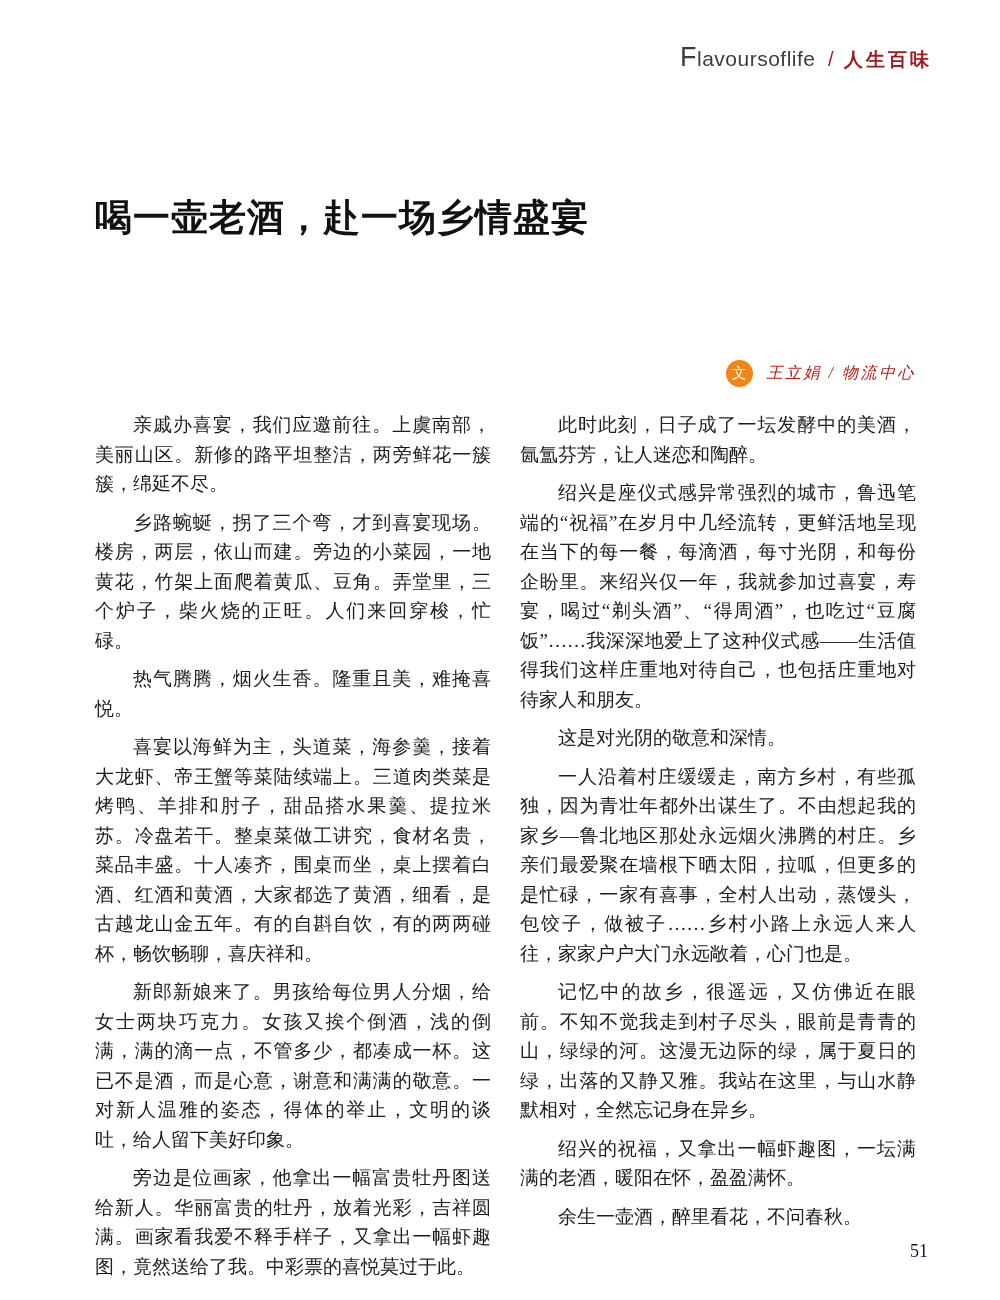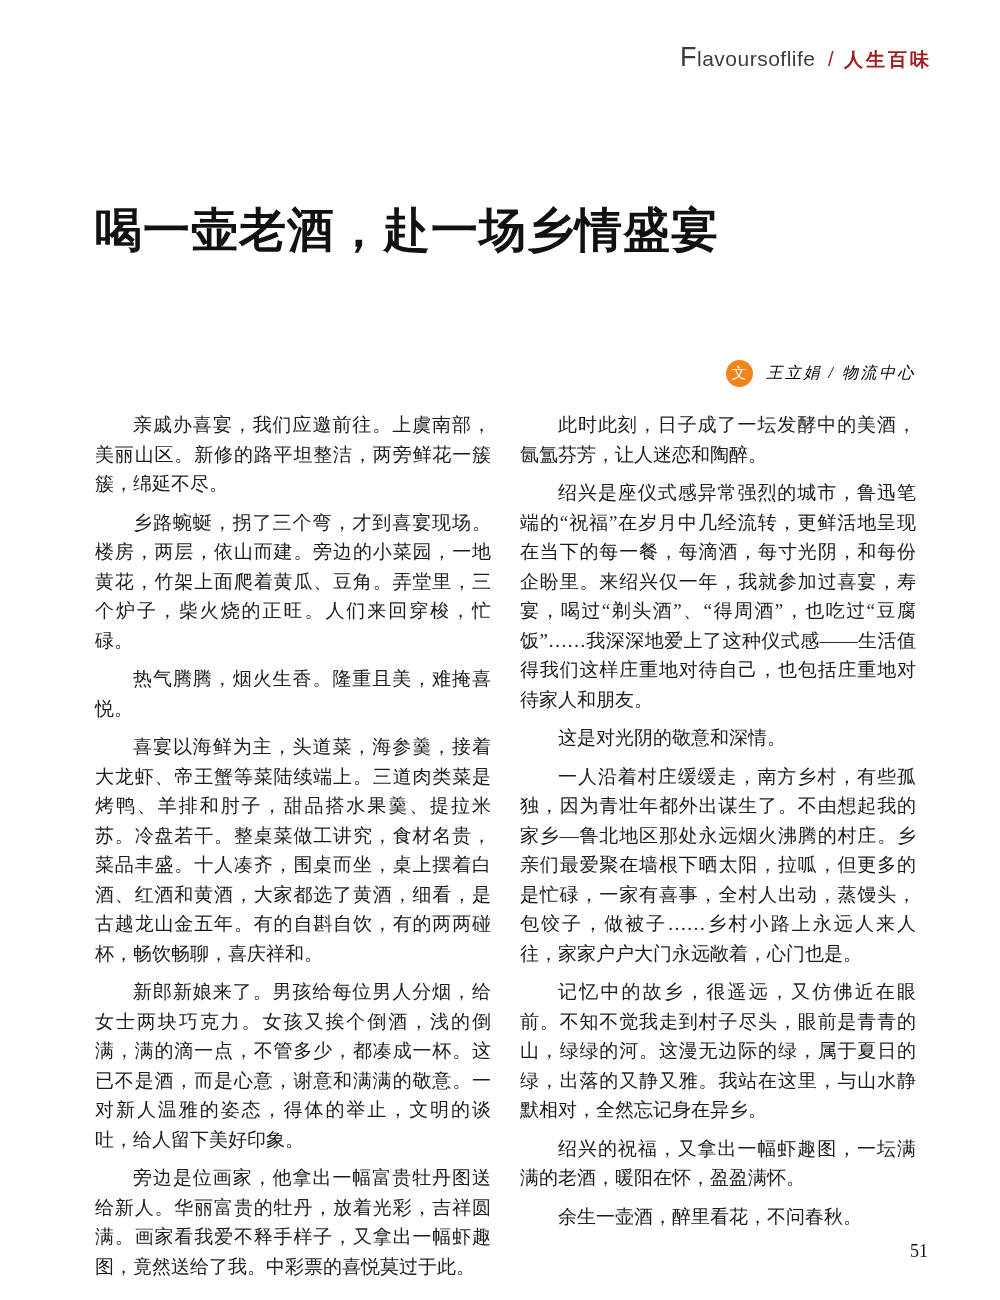--- a/index.html
+++ b/index.html
@@ -31,21 +31,21 @@
   .header .cn {
     font-size: 19px; color: #a01d20; font-weight: bold; letter-spacing: 3px;
   }
 
   
   .article-title {
     position: absolute;
     left: 95px; top: 168px;
     width: 620px;
     font-family: Liberation Serif, serif;
-    font-size: 47px;
+    font-size: 37px;
     font-weight: 600;
     color: #111;
     letter-spacing: 1px;
     white-space: nowrap;
   }
 
   
   .byline {
     position: absolute;
     top: 360px; right: 84px;
@@ -58,21 +58,21 @@
     border-radius: 50%;
     color: #ffffff;
     font-size: 15px;
     display: flex; align-items: center; justify-content: center;
     margin-right: 14px;
     font-family: "Liberation Serif", serif;
   }
   .byline .author {
     font-size: 16px;
     font-style: italic;
-    color: #000000;
+    color: #b91c1c;
     letter-spacing: 2.5px;
   }
 
   
   .column {
     position: absolute;
     top: 410px;
     width: 396px;
     font-size: 19px;
     line-height: 29.5px;

